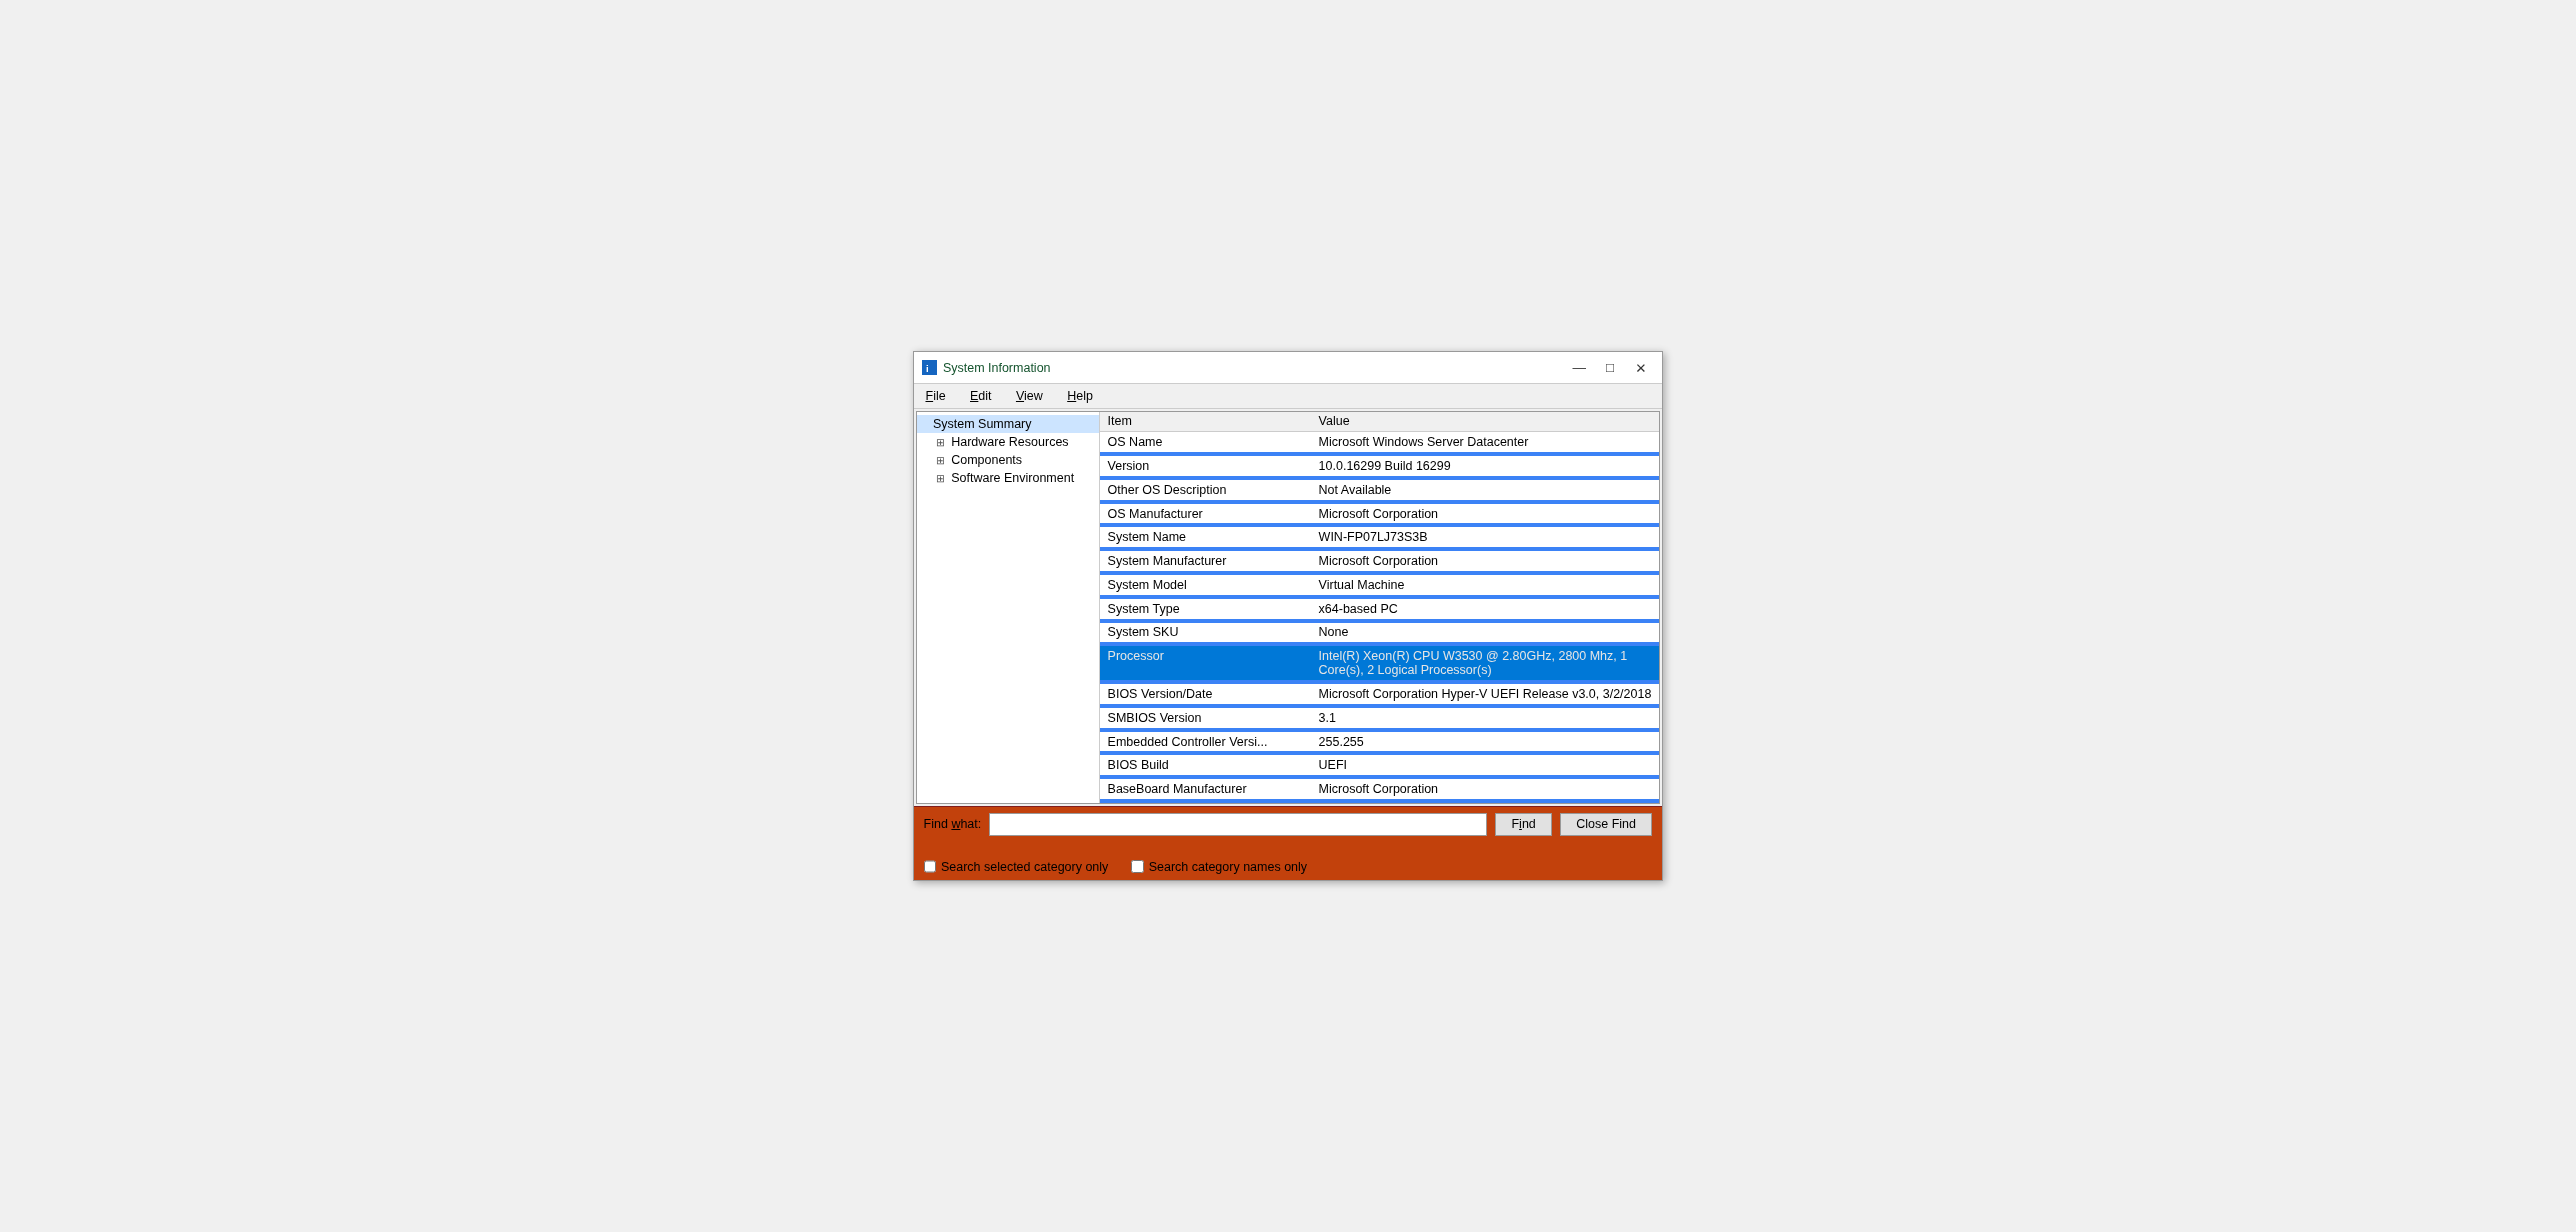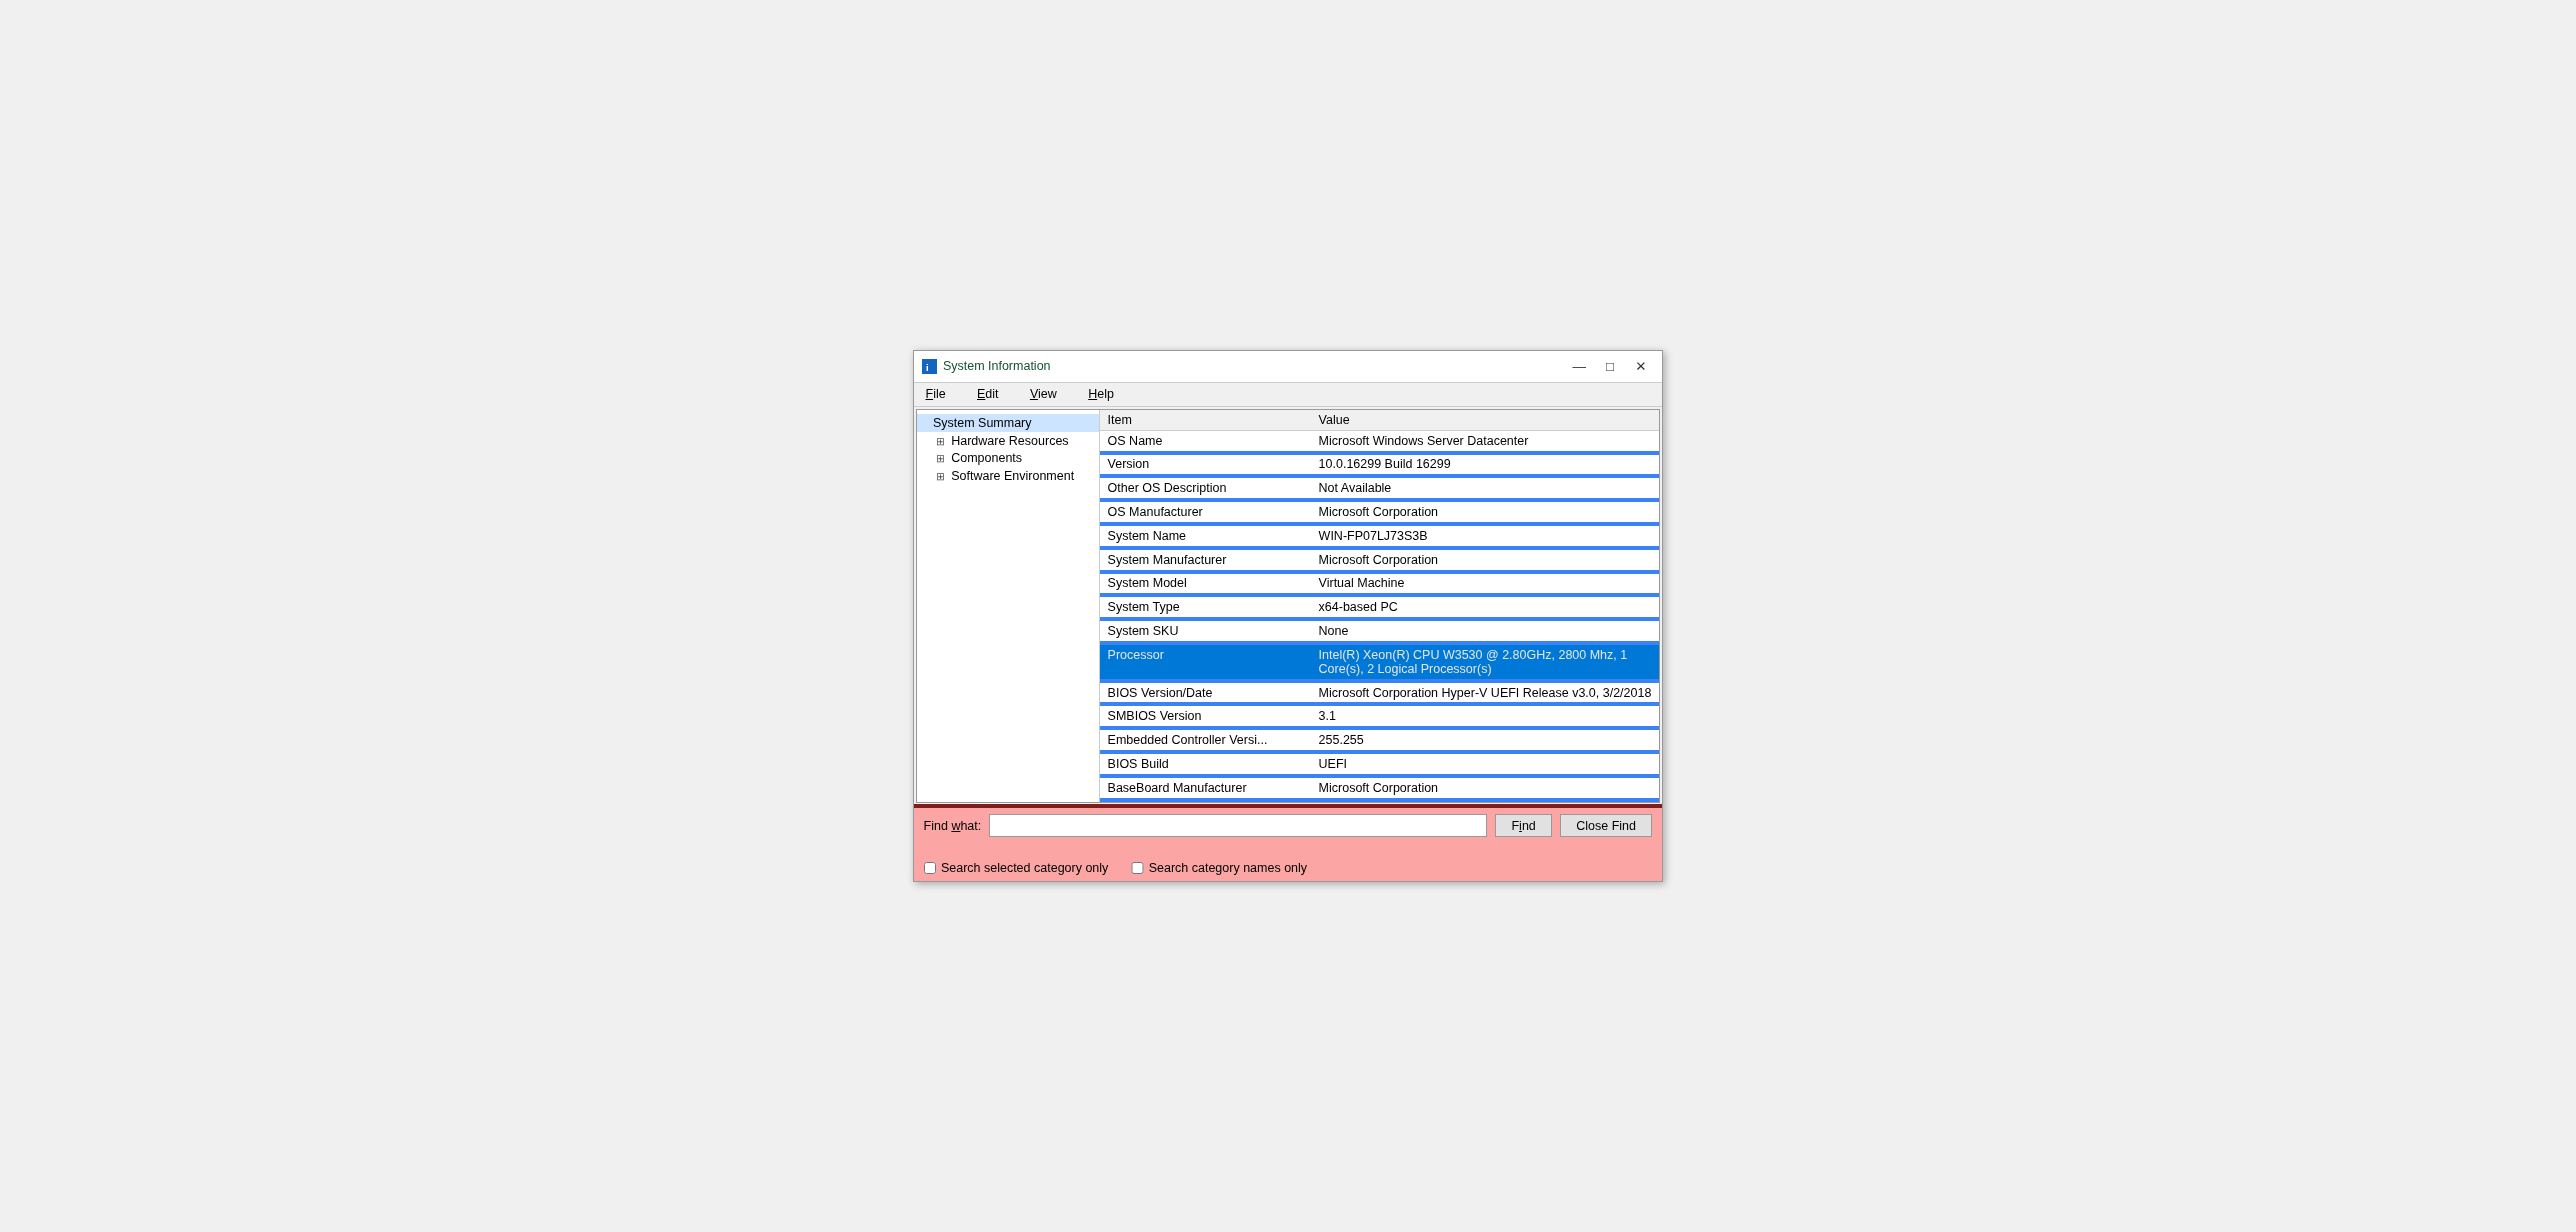--- a/index.html
+++ b/index.html
@@ -62,21 +62,21 @@
       font-size: 13.5px;
       color: #333;
       display: flex;
       align-items: center;
       justify-content: center;
     }
     .menu-bar {
       background: #f0f0f0;
       padding: 1.9px 3.8px;
       display: flex;
-      gap: 16px;
+      gap: 9px;
       border-bottom: 1px solid #ccc;
     }
     .menu-item {
       padding: 2.9px 7.7px;
       cursor: pointer;
       color: #000;
       font-size: 12.5px;
     }
     .menu-item .underline { text-decoration: underline; }
     .main-content {
@@ -143,22 +143,22 @@
       font-size: 12.5px;
       vertical-align: top;
     }
     .detail-table tr.selected-row td {
       background: #0078d7;
       color: #e5e5e5;
     }
     .col-item { width: 211px; min-width: 211px; }
     .col-value { }
     .bottom-bar {
-      background: #fca5a5;
-      border-top: 4px solid #7f1d1d;
+      background: #c2410c;
+      border-top: 1px solid #7f1d1d;
       padding: 5.8px 9.6px;
     }
     .find-row {
       display: flex;
       align-items: center;
       gap: 7.7px;
       margin-bottom: 5.8px;
     }
     .find-label {
       font-size: 12.5px;

